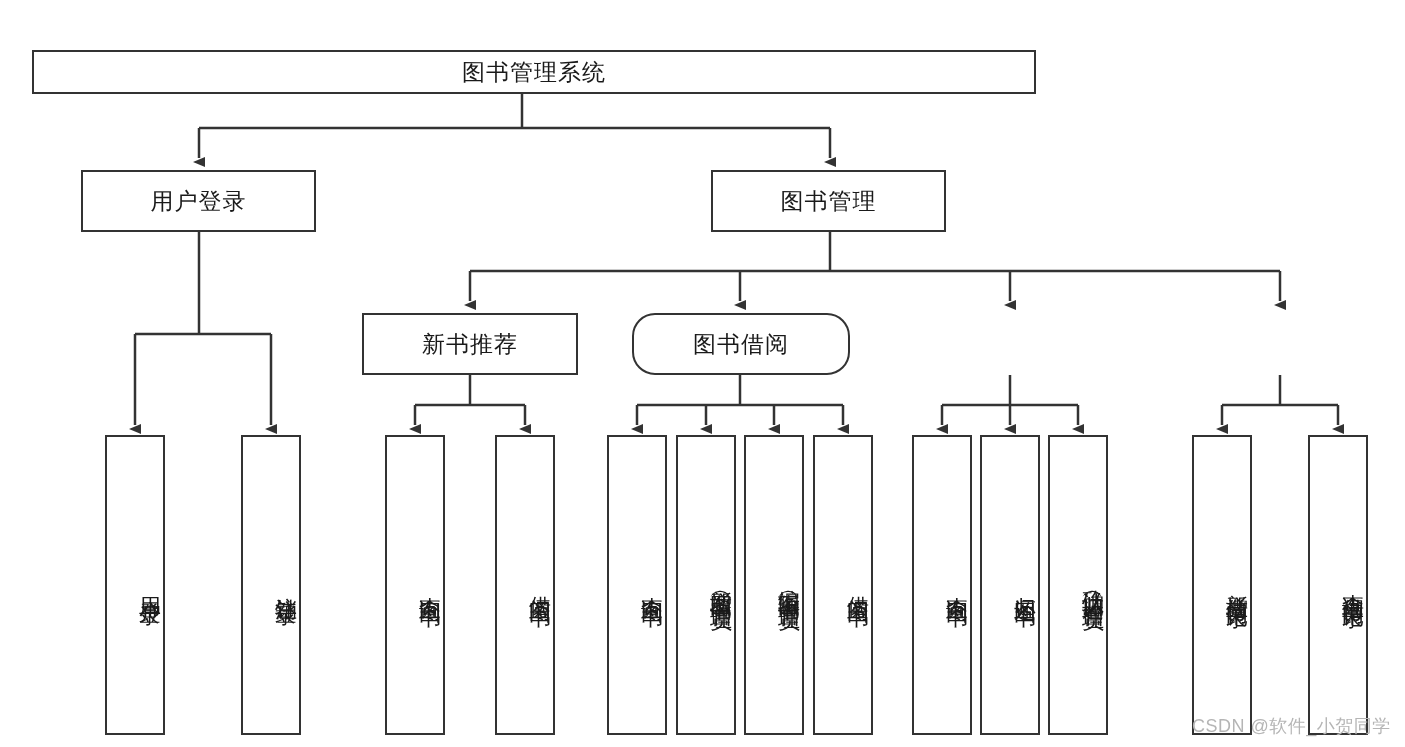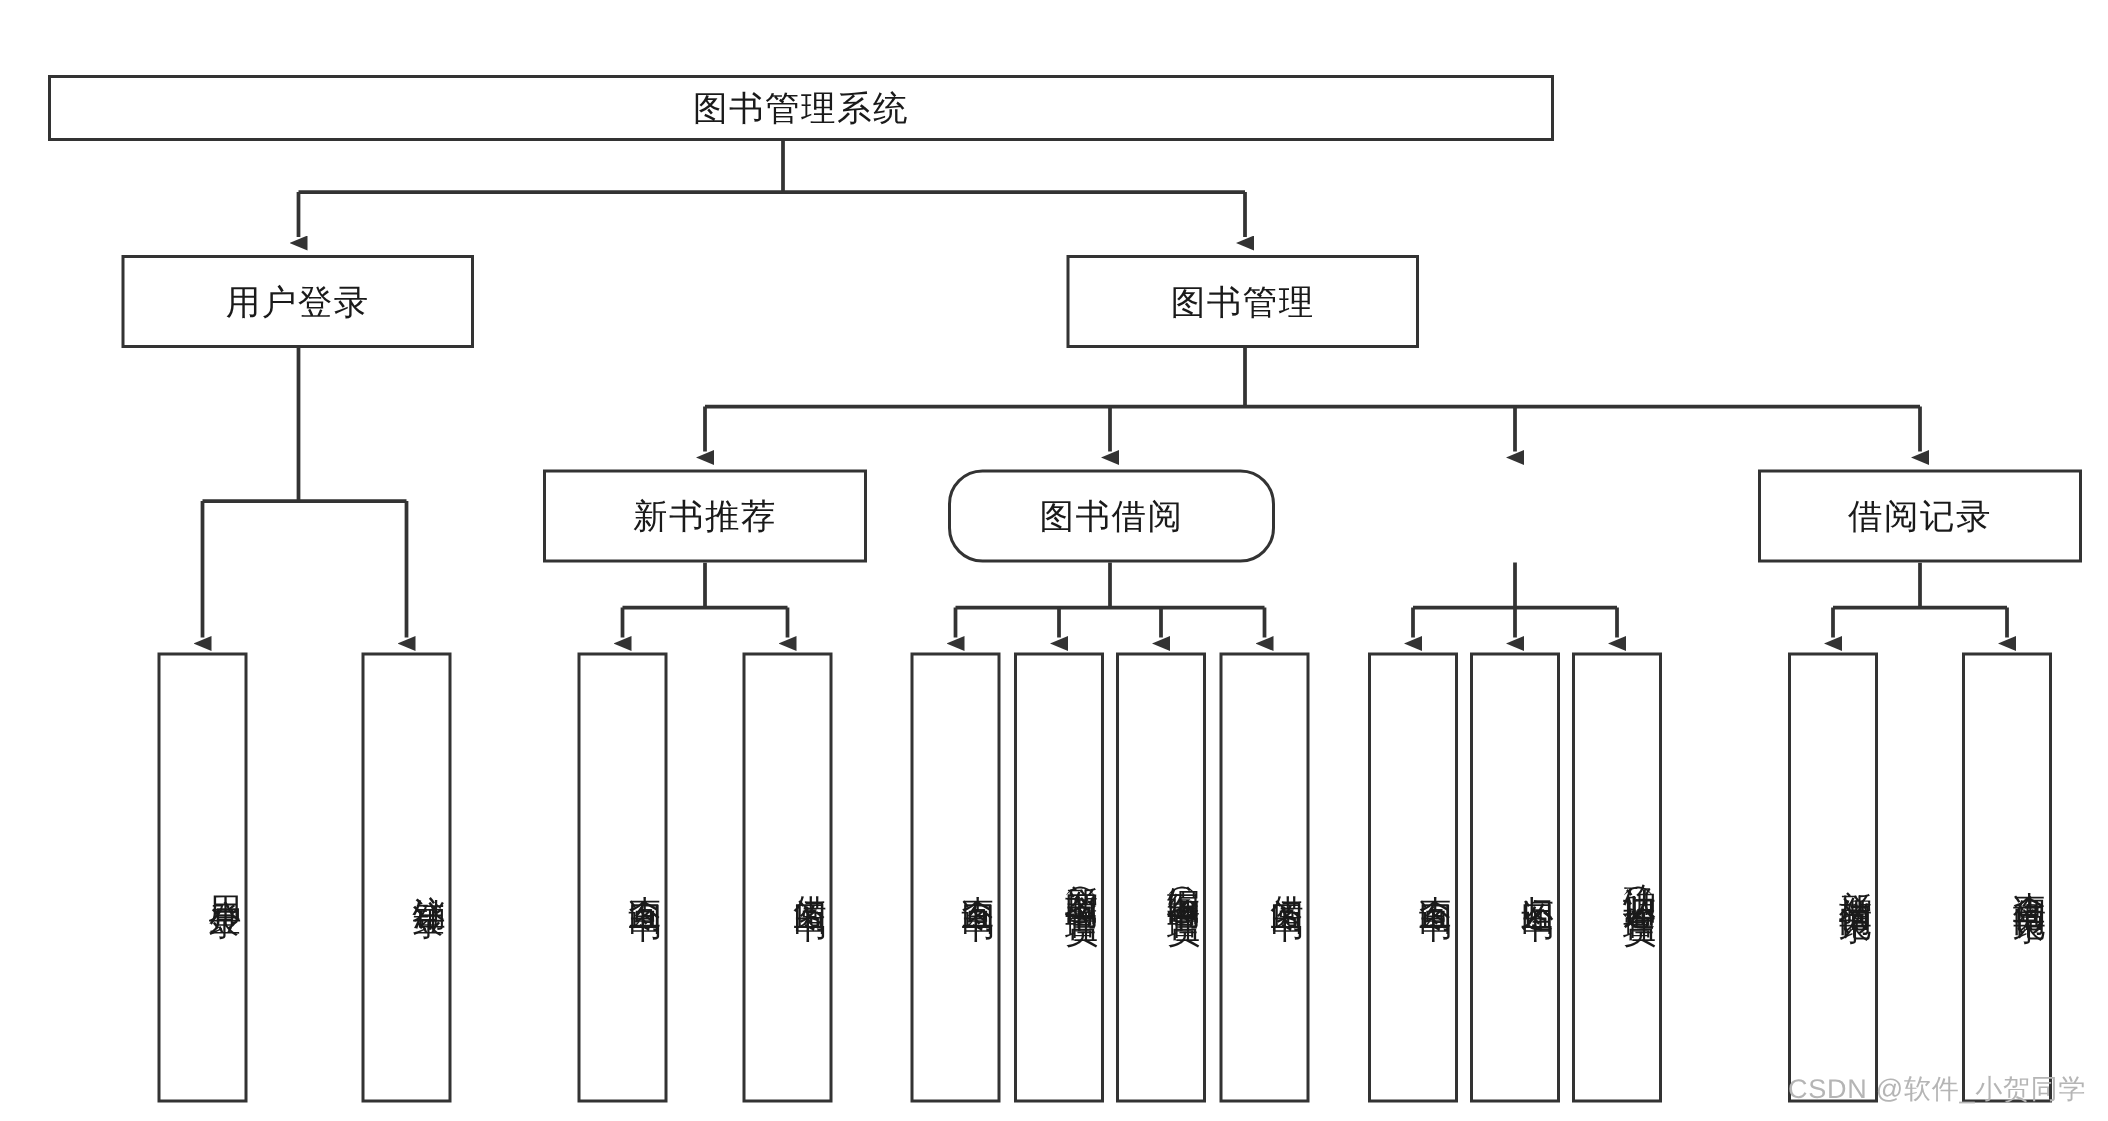--- a/index.html
+++ b/index.html
@@ -128,23 +128,20 @@
   <div class="node horizontal" style="left:711px; top:170px; width:235px; height:62px;">
     <span>图书管理</span>
   </div>
 
   <div class="node horizontal" style="left:362px; top:313px; width:216px; height:62px;">
     <span>新书推荐</span>
   </div>
   <div class="node horizontal" style="left:632px; top:313px; width:218px; height:62px;border-radius:23px;">
     <span>图书借阅</span>
   </div>
-  <div class="node horizontal" style="left:1172px; top:313px; width:216px; height:62px;">
-    <span>借阅记录</span>
-  </div>
 
   <div class="node vertical" style="left:105px; top:435px; width:60px; height:300px;">
     <span class="vtext">用户登录</span>
   </div>
   <div class="node vertical" style="left:241px; top:435px; width:60px; height:300px;">
     <span class="vtext">注销登录</span>
   </div>
 
   <div class="node vertical" style="left:385px; top:435px; width:60px; height:300px;">
     <span class="vtext">查询图书</span>

